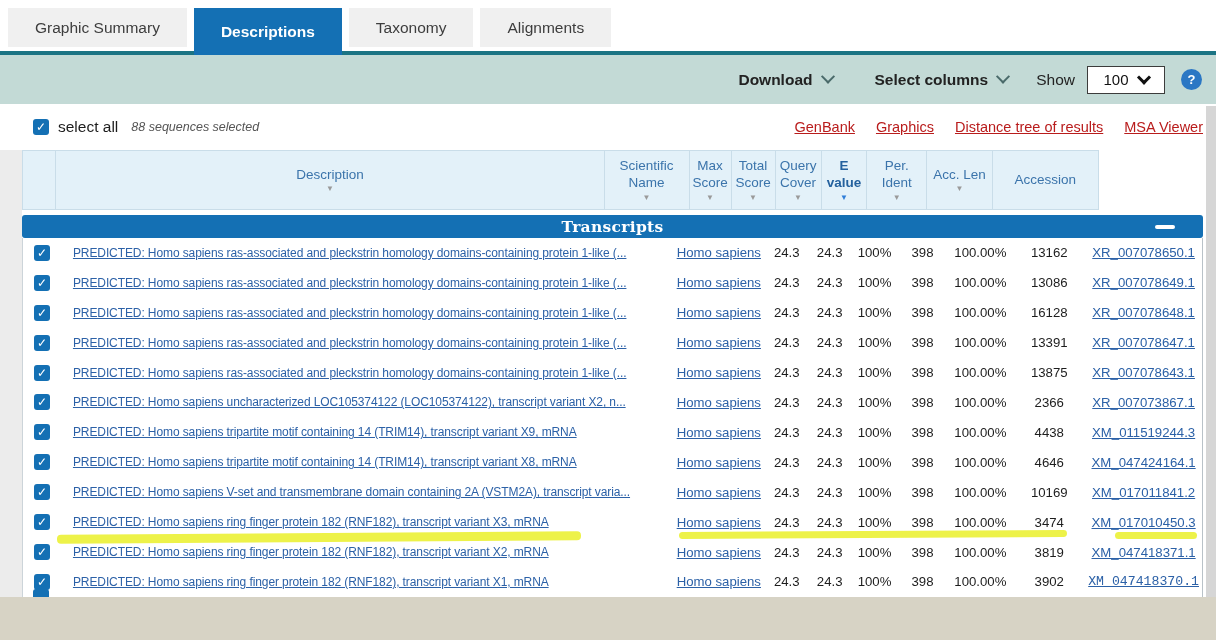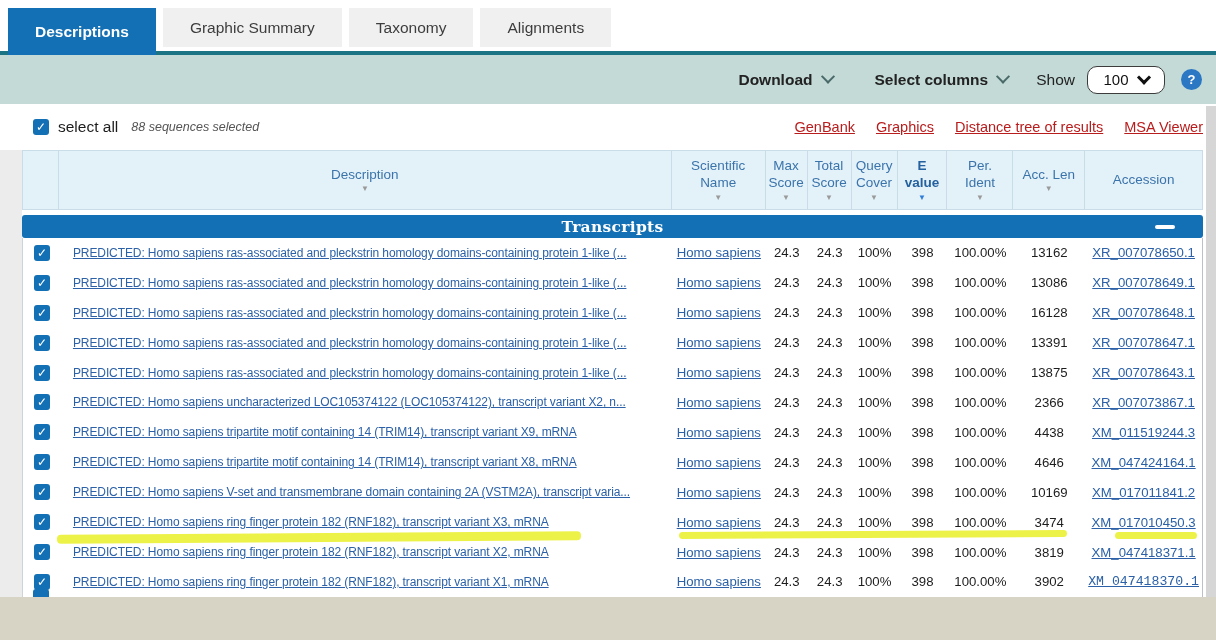--- a/index.html
+++ b/index.html
@@ -15,39 +15,39 @@
   .teal-line{left:0;top:51px;width:1216px;height:4px;background:#1b7484;}
 
   
   .toolband{left:0;top:55px;width:1216px;height:49px;background:#c3dad6;display:flex;align-items:center;}
   .toolband h1{margin:0 0 0 30px;font-size:17.5px;color:#1c1c1c;letter-spacing:.1px;}
   .controls{position:absolute;right:14px;display:flex;align-items:center;}
   .ctl-label{font-weight:bold;font-size:15.5px;color:#222;cursor:pointer;display:flex;align-items:center;}
   .chev{width:8px;height:8px;border-right:2px solid #4a6a6a;border-bottom:2px solid #4a6a6a;
         transform:rotate(45deg) translate(-1px,-1px);margin-left:10px;margin-top:-4px;}
   .show-label{font-size:15.5px;color:#222;margin:0 12px 0 28px;}
-  .show-select{width:76px;height:26px;background:#fff;border:1px solid #3c3c3c;border-radius:10px;
+  .show-select{width:76px;height:26px;background:#fff;border:1px solid #3c3c3c;border-radius:0;
         display:flex;align-items:center;justify-content:center;gap:10px;cursor:pointer;font-size:15px;color:#111;}
   .show-select .chev{border-color:#111;border-width:3px;margin:0 0 2px 0;width:7px;height:7px;}
   .gap40{width:42px;}
   .help{width:21px;height:21px;border-radius:50%;background:#2b77c4;color:#fff;font-weight:bold;
         font-size:13px;display:flex;align-items:center;justify-content:center;margin-left:16px;cursor:pointer;}
 
   
   .selbar{left:0;top:104px;width:1216px;height:46px;background:#fff;display:flex;align-items:center;}
   .cb{width:16px;height:16px;background:#1470b4;border-radius:3px;color:#fff;font-size:12px;
       display:flex;align-items:center;justify-content:center;flex:0 0 auto;cursor:pointer;}
   .selbar .cb{margin-left:33px;}
   .selall{font-size:15.5px;color:#1c1c1c;margin-left:9px;}
   .selnote{font-size:12.5px;font-style:italic;color:#555;margin-left:13px;}
   .sel-links{position:absolute;right:13px;display:flex;gap:21px;}
   .sel-links a{font-size:14.5px;color:#b91c1c;text-decoration:underline;cursor:pointer;}
 
   
-  .thead{left:22px;top:150px;width:1181px;height:60px;background:#e3f1f9;display:flex;
+  .thead{left:22px;top:150px;width:1077px;height:60px;background:#e3f1f9;display:flex;
          border:1px solid #c9dde9;box-sizing:border-box;}
   .th{border-right:1px solid #c9dde9;box-sizing:border-box;display:flex;flex-direction:column;
       align-items:center;justify-content:center;gap:2px;font-size:13.5px;color:#3b74ab;
       text-align:center;line-height:1.25;padding:0 5px;cursor:pointer;}
   .th:last-child{border-right:none;}
   .th .tri{font-size:8px;color:#9a9a9a;line-height:1;}
   .th.sort-active{color:#24619e;font-weight:bold;}
   .th.sort-active .tri{color:#2f7ed8;}
 
   
@@ -72,22 +72,22 @@
   
   .left-gutter{left:0;top:150px;width:22px;height:447px;background:#ececec;}
   .scrollbar{left:1206px;top:106px;width:10px;height:491px;background:#d6d6d6;}
   .partial-cb{left:33px;top:589px;width:16px;height:9px;background:#1470b4;border-radius:3px 3px 0 0;}
   .footer{left:0;top:597px;width:1216px;height:43px;background:#d7d3c5;}
 </style>
 </head>
 <body>
 
 <div class="abs tabs" id="tabs">
+    <div class="tab">Graphic Summary</div>
     <div class="tab active">Descriptions</div>
-    <div class="tab">Graphic Summary</div>
     <div class="tab">Taxonomy</div>
     <div class="tab">Alignments</div>
   </div>
 <div class="abs teal-line"></div>
 
 <div class="abs toolband">
   <div class="controls">
     <span class="ctl-label">
       <span>Download</span>
       <span class="chev"></span>

